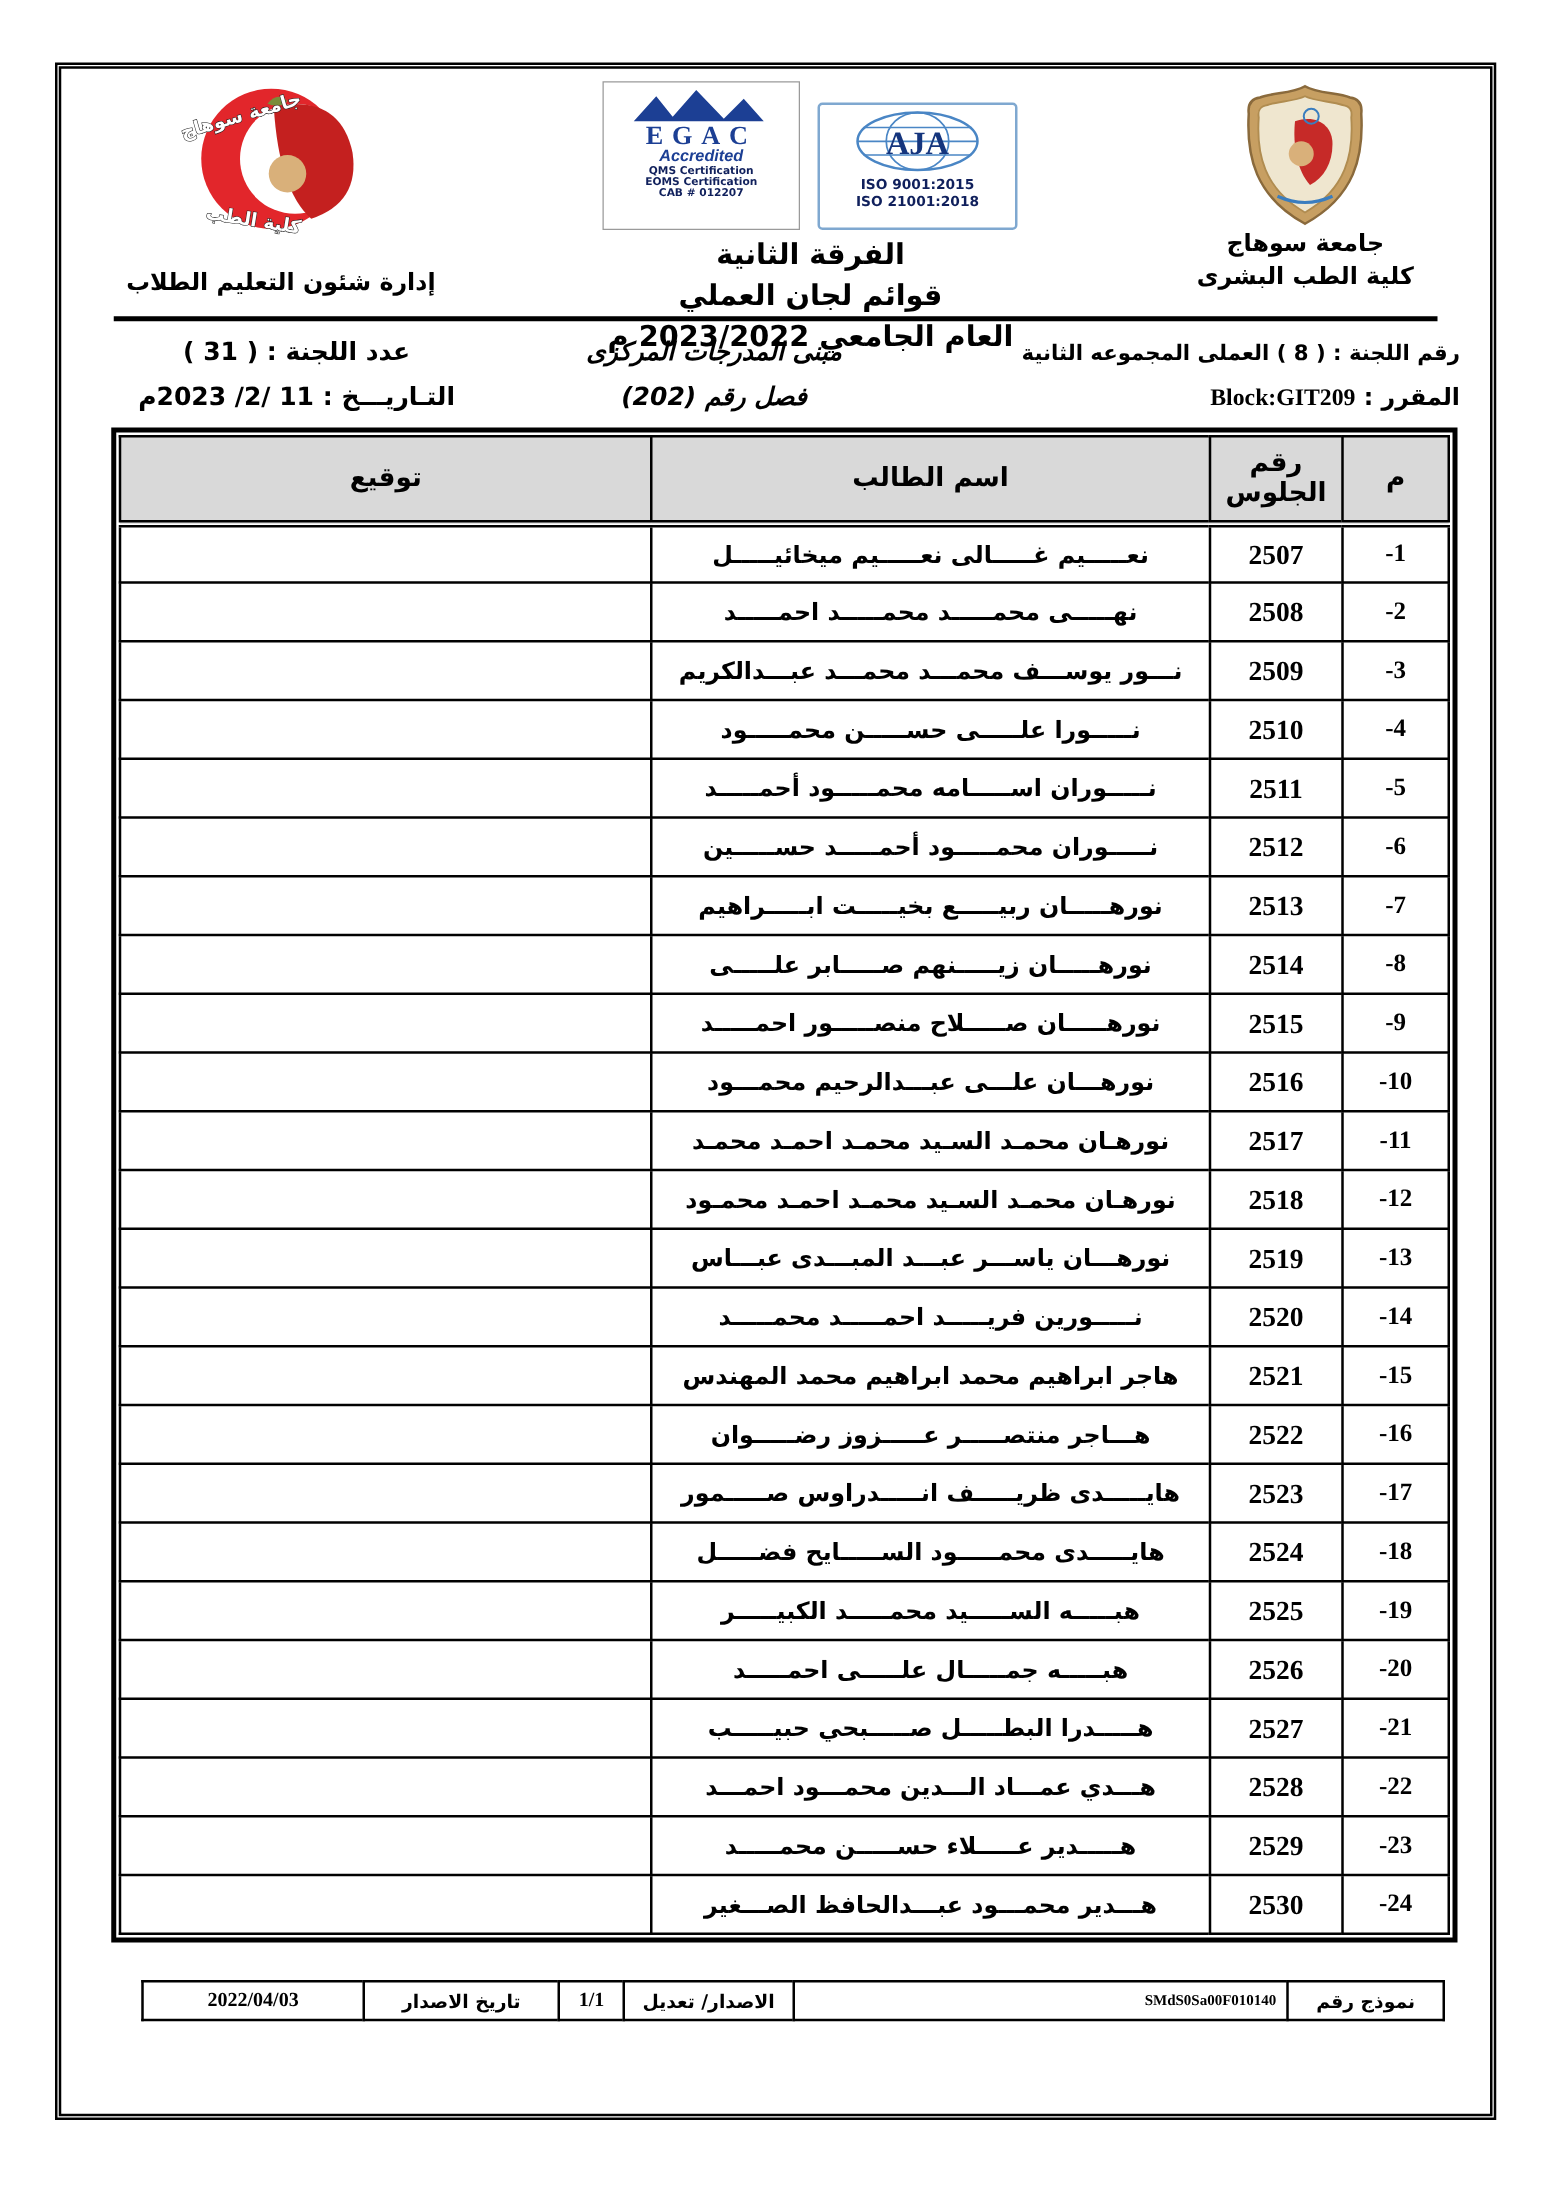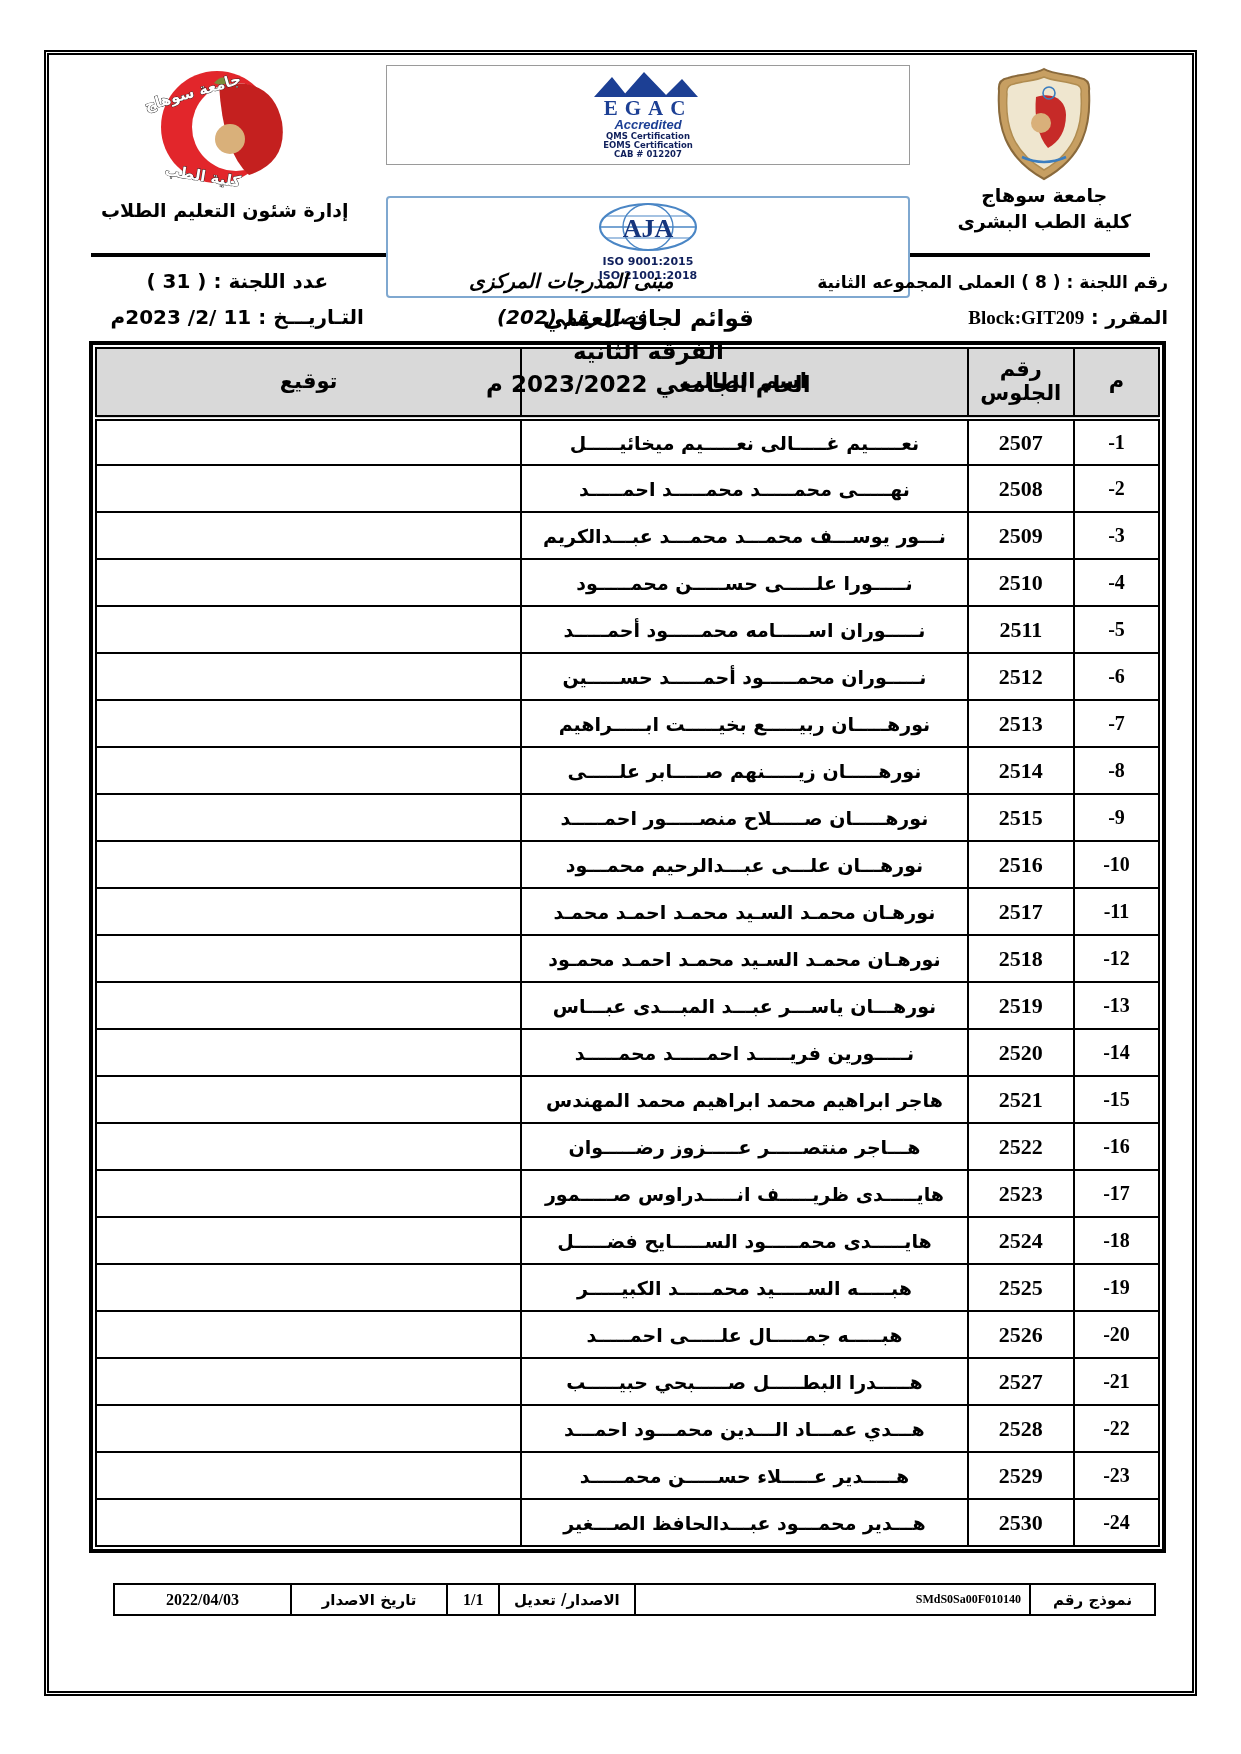--- a/index.html
+++ b/index.html
@@ -12,22 +12,22 @@
   .frame{
     position:absolute;left:44px;right:44px;top:50px;bottom:58px;
     border:5px double #000;box-sizing:border-box;overflow:hidden;
   }
   
   .header-row{display:flex;align-items:flex-start;padding:10px 14px 0;height:198px;box-sizing:border-box;}
   .col-right{width:24%;text-align:center;}
   .col-center{width:47%;text-align:center;}
   .col-left{width:29%;text-align:center;}
   .uni-caption{font-weight:bold;font-size:19px;line-height:1.35;margin-top:-4px;}
-  .affairs-caption{font-weight:bold;font-size:19px;margin-top:2px;}
-  .cert-row{display:flex;justify-content:center;gap:14px;direction:ltr;flex-direction:column;}
+  .affairs-caption{font-weight:bold;font-size:19px;margin-top:18px;}
+  .cert-row{display:flex;justify-content:center;gap:14px;direction:ltr;}
   .cert-box{border:1px solid #9a9a9a;background:#fff;padding:1px 2px;}
   .cert-box.aja{border:2px solid #7fa8d0;border-radius:4px;margin-top:17px;}
   .titles{margin-top:4px;font-weight:bold;font-size:23px;line-height:33px;}
   
   .rule{height:4px;background:#000;margin:0 42px 0 42px;}
   .info{padding:12px 24px 0 24px;}
   .info-line{display:flex;align-items:baseline;font-weight:bold;margin-bottom:12px;}
   .seg-r{width:39%;font-size:17px;}
   .seg-c{width:31%;text-align:center;font-size:20px;font-style:italic;}
   .seg-l{width:30%;text-align:center;font-size:20px;}
@@ -98,22 +98,22 @@
             <line x1="28" y1="28" x2="124" y2="28" stroke="#4a86c5" stroke-width="1.4"></line>
             <line x1="33" y1="17" x2="119" y2="17" stroke="#4a86c5" stroke-width="1.2"></line>
             <line x1="33" y1="39" x2="119" y2="39" stroke="#4a86c5" stroke-width="1.2"></line>
             <text x="76" y="38" text-anchor="middle" font-family="Liberation Serif, serif" font-size="26" font-weight="bold" fill="#15357d">AJA</text>
             <text x="76" y="66" text-anchor="middle" font-size="11" font-weight="bold" fill="#10205c">ISO 9001:2015</text>
             <text x="76" y="80" text-anchor="middle" font-size="11" font-weight="bold" fill="#10205c">ISO 21001:2018</text>
           </svg>
         </div>
       </div>
       <div class="titles">
+        <div>الفرقة الثانية</div>
         <div>قوائم لجان العملي</div>
-        <div>الفرقة الثانية</div>
         <div>العام الجامعي 2023/2022 م</div>
       </div>
     </div>
 
     <div class="col-left">
       <svg width="205" height="128" viewBox="0 0 205 128">
         <circle cx="95" cy="62" r="56" fill="#e2262b"></circle>
         <circle cx="114" cy="62" r="44" fill="#ffffff"></circle>
         <path d="M97 20 Q150 10 160 57 Q166 97 127 110 Q101 87 97 20 Z" fill="#c4201f"></path>
         <path d="M92 18 Q100 8 108 16 Q101 22 92 18 Z" fill="#7a8c3a"></path>

